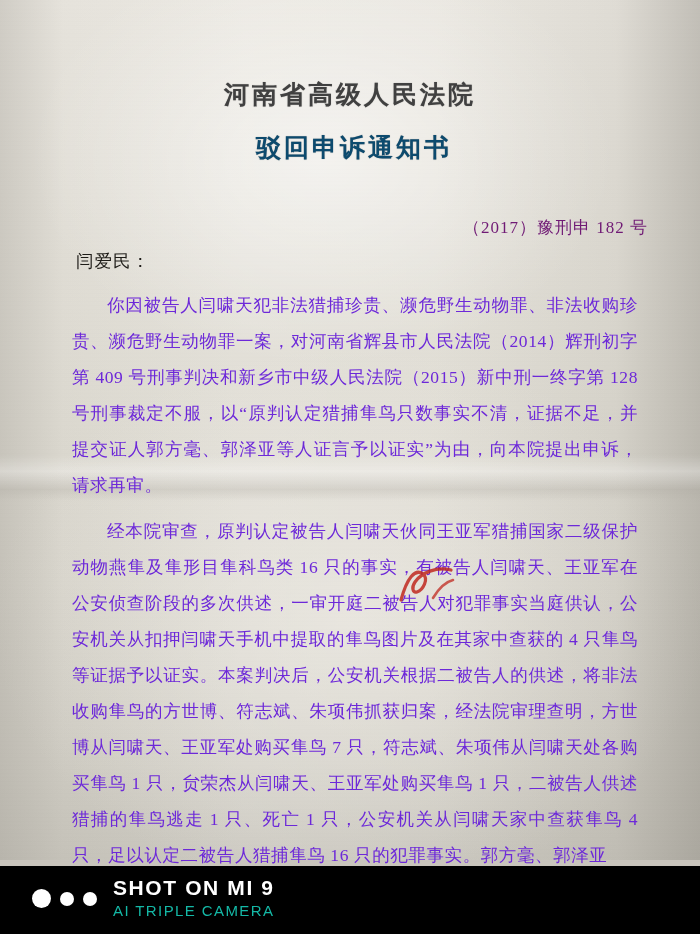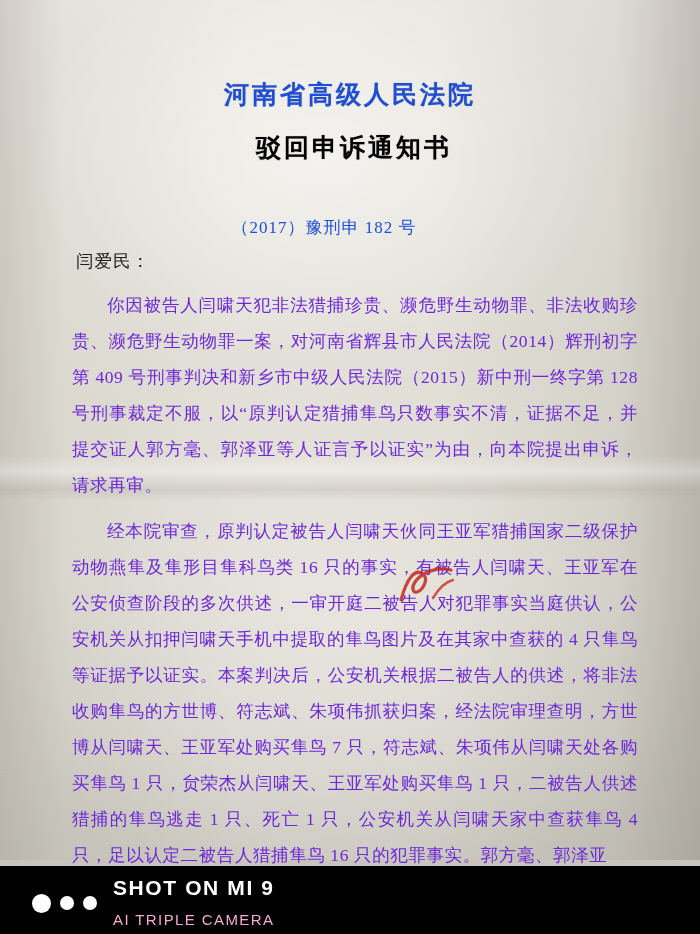--- a/index.html
+++ b/index.html
@@ -53,38 +53,38 @@
     width: 700px;
     padding: 0;
     color: #201d1a;
   }
   .title1 {
     margin: 78px 0 0 0;
     text-align: center;
     font-size: 25px;
     font-weight: bold;
     letter-spacing: 3px;
-    color: #1d4ed8;
+    color: #404040;
     text-shadow: 0 0 1px rgba(0,0,0,0.35);
   }
   .title2 {
     margin: 20px 0 0 8px;
     text-align: center;
     font-size: 25px;
     font-weight: bold;
     letter-spacing: 3px;
-    color: #000000;
+    color: #0c4a6e;
     text-shadow: 0 0 1px rgba(0,0,0,0.35);
   }
   .case-no {
     margin: 52px 52px 0 0;
-    text-align: center;
+    text-align: right;
     font-size: 17px;
     letter-spacing: 1px;
-    color: #1d4ed8;
+    color: #701a75;
   }
   .addressee {
     margin: 10px 8px 0 76px;
     font-size: 17.5px;
     letter-spacing: 1px;
     color: #1d1b17;
   }
   .body-para {
     margin: 14px 62px 0 72px;
     font-size: 17.5px;
@@ -143,22 +143,22 @@
     line-height: 1.15;
   }
   .wm-line1 {
     font-size: 21px;
     font-weight: bold;
     letter-spacing: 1.6px;
   }
   .wm-line2 {
     font-size: 15px;
     letter-spacing: 1.4px;
-    margin-top: 11px;
-    color: #f9a8d4;
+    margin-top: 2px;
+    color: #14b8a6;
   }
   .grain {
     position: absolute;
     left: 0; top: 0; right: 0; bottom: 0;
     pointer-events: none;
     opacity: 0.16;
     background-image:
       repeating-linear-gradient(0deg, rgba(0,0,0,0.05) 0px, rgba(0,0,0,0) 2px, rgba(255,255,255,0.04) 3px, rgba(0,0,0,0) 4px);
   }
 </style>

